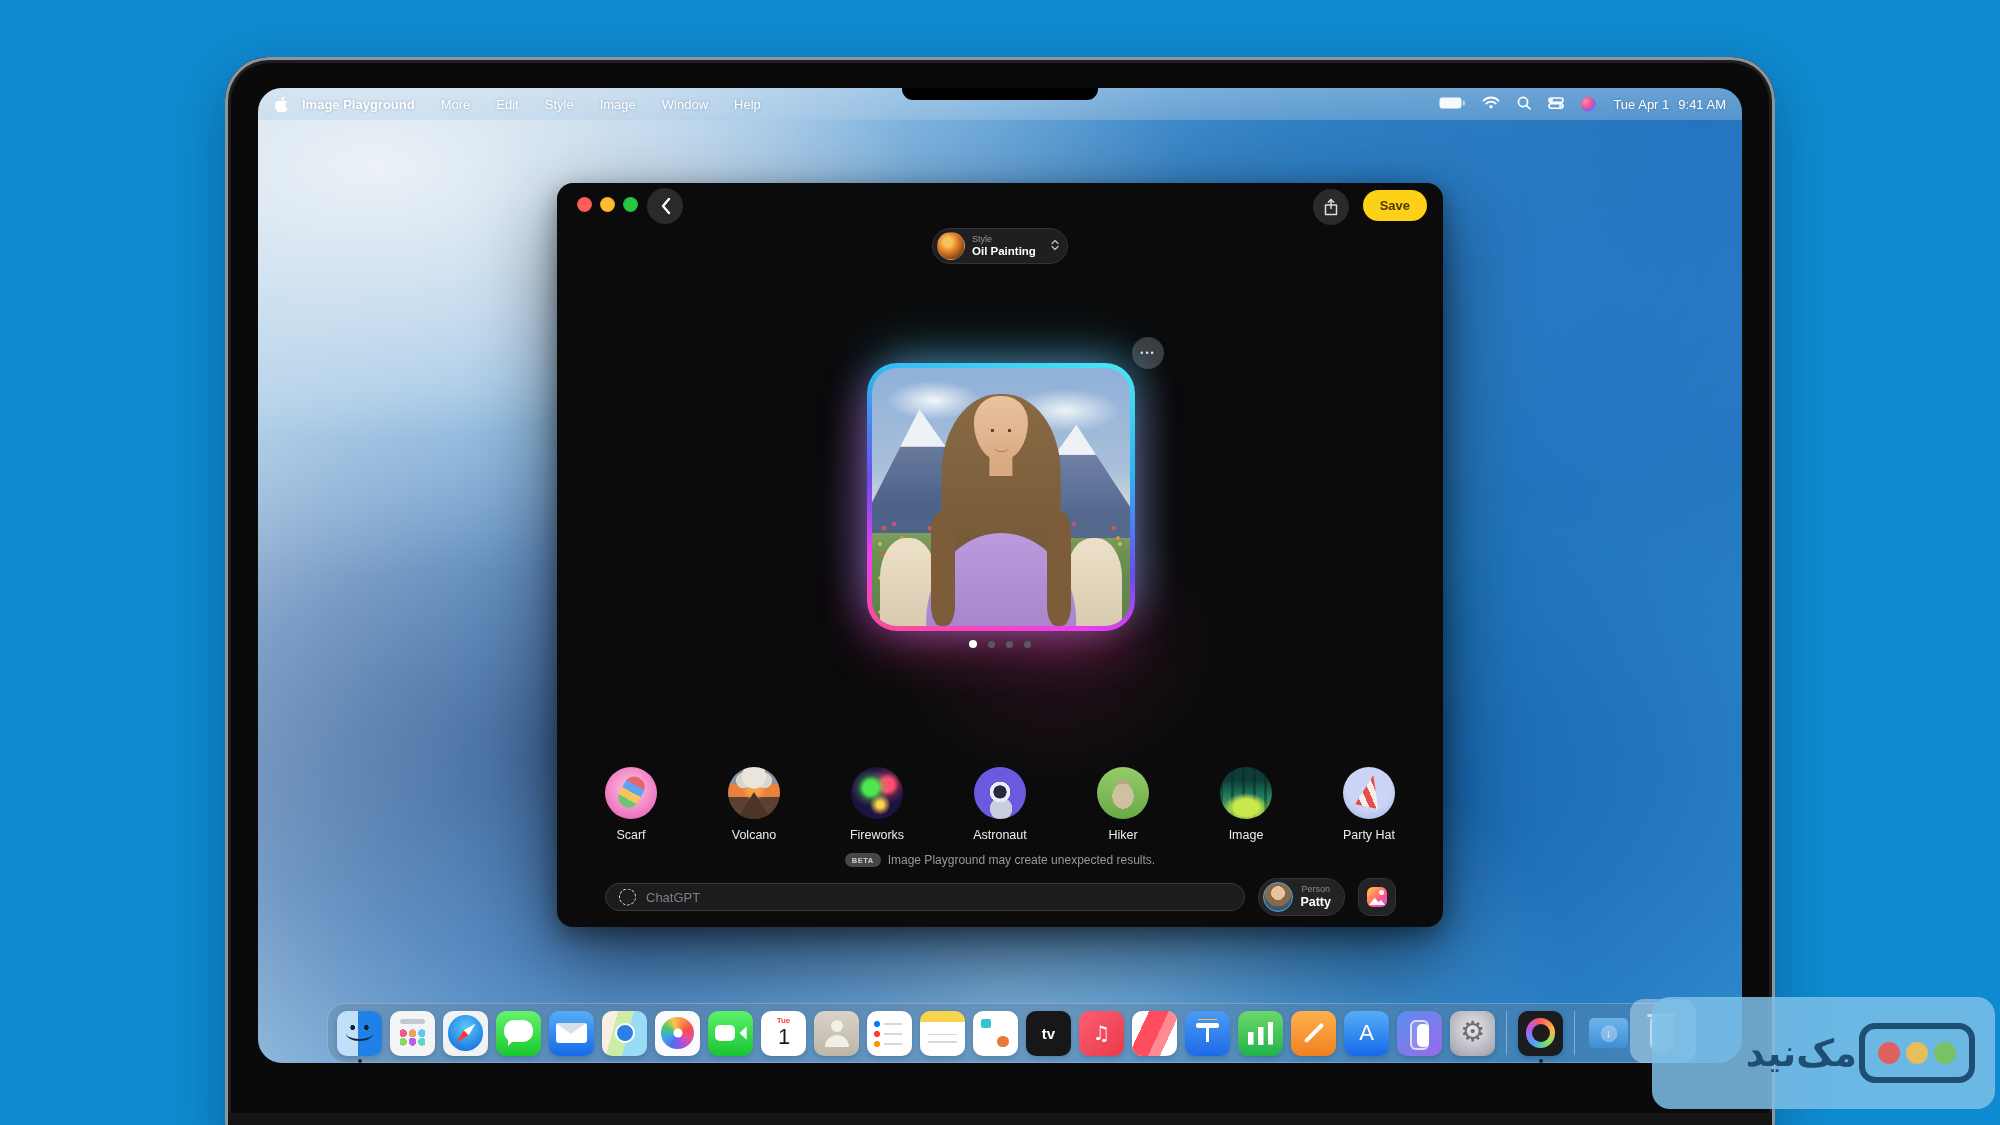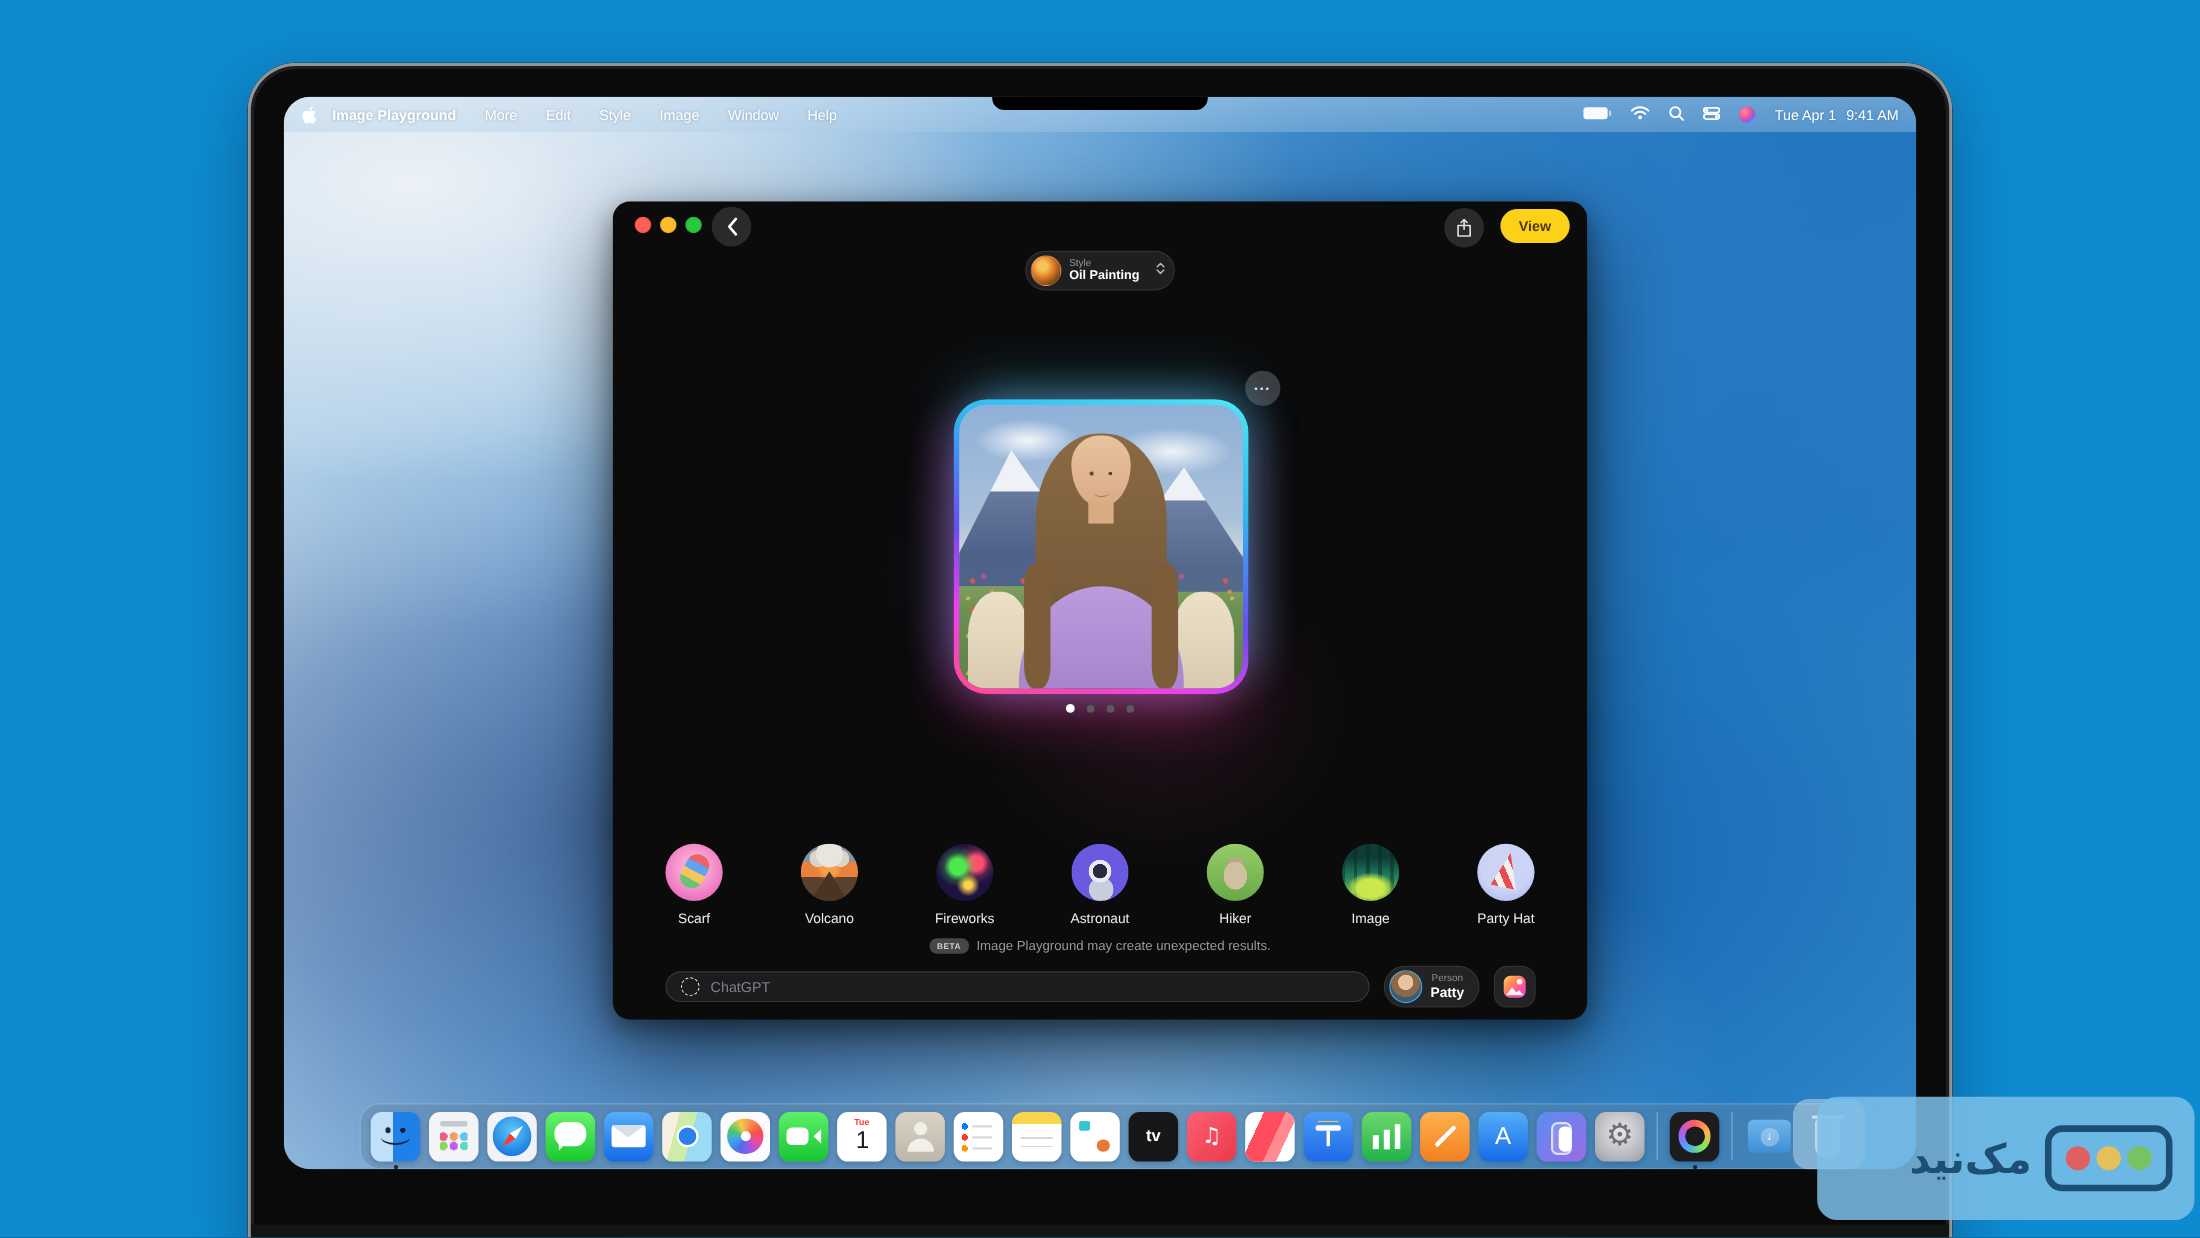--- a/index.html
+++ b/index.html
@@ -286,21 +286,21 @@
   [data-icon="trash"]{background:transparent;box-shadow:none;}
   [data-icon="trash"]::before{inset:14% 24% 8%;border-radius:4px 4px 9px 9px;
      background:linear-gradient(90deg,rgba(222,232,240,.75),rgba(165,180,195,.6) 50%,rgba(212,224,234,.75));}
   [data-icon="trash"]::after{left:18%;top:7%;width:64%;height:8%;background:rgba(228,238,245,.8);border-radius:3px;}
 
   
   .wm-ghost{position:absolute;left:1630px;top:999px;width:66px;height:64px;border-radius:14px;
             background:rgba(210,232,246,.45);z-index:98;}
   .watermark{position:absolute;left:1652px;top:997px;width:343px;height:112px;border-radius:18px;
              background:rgba(125,192,232,.85);z-index:99;display:flex;align-items:center;justify-content:flex-end;
-             padding:0 20px;gap:12px;}
+             padding:0 20px;gap:2px;}
   .wm-text{font-family:"DejaVu Sans",sans-serif;font-size:37px;font-weight:700;color:#1d4e73;margin-left:-48px;}
   .wm-logo{width:116px;height:60px;border:6px solid #1d4e73;border-radius:16px;display:flex;align-items:center;
            justify-content:center;gap:6px;flex:none;}
   .wm-dot{width:22px;height:22px;border-radius:50%;}
   .wm-dot.r{background:#e06060;} .wm-dot.y{background:#e4bf5a;} .wm-dot.g{background:#77c364;}
 </style>
 </head>
 <body>
 
 <div class="stage">
@@ -387,21 +387,21 @@
               </svg>
           </span>
         </div>
         <button class="share-btn">
           <svg width="16" height="19" viewBox="0 0 16 19" fill="none" stroke="#ddd" stroke-width="1.5" stroke-linecap="round" stroke-linejoin="round">
               <rect x="2.5" y="7" width="11" height="9.5"></rect>
               <line x1="8" y1="1.8" x2="8" y2="10.5"></line>
               <path d="M5.3 4.3 8 1.6l2.7 2.7"></path>
             </svg>
         </button>
-        <button class="save-btn">View</button>
+        <button class="save-btn">Save</button>
 
         <button class="more-btn"></button>
 
         <div class="art-frame">
           <div class="art">
             <div class="cl1"></div>
             <div class="cl2"></div>
             <div class="mnt-l"></div>
             <div class="mnt-r"></div>
             <div class="meadow"></div>

